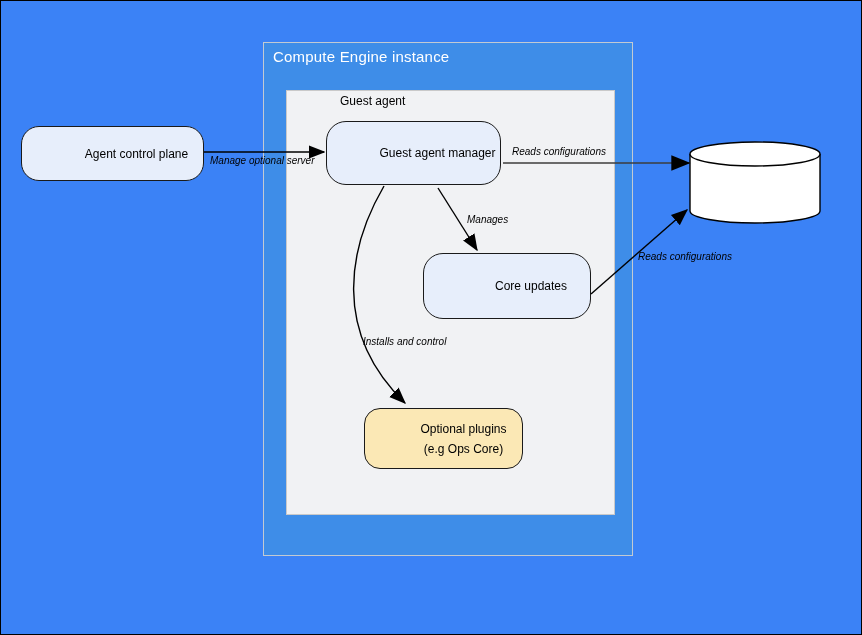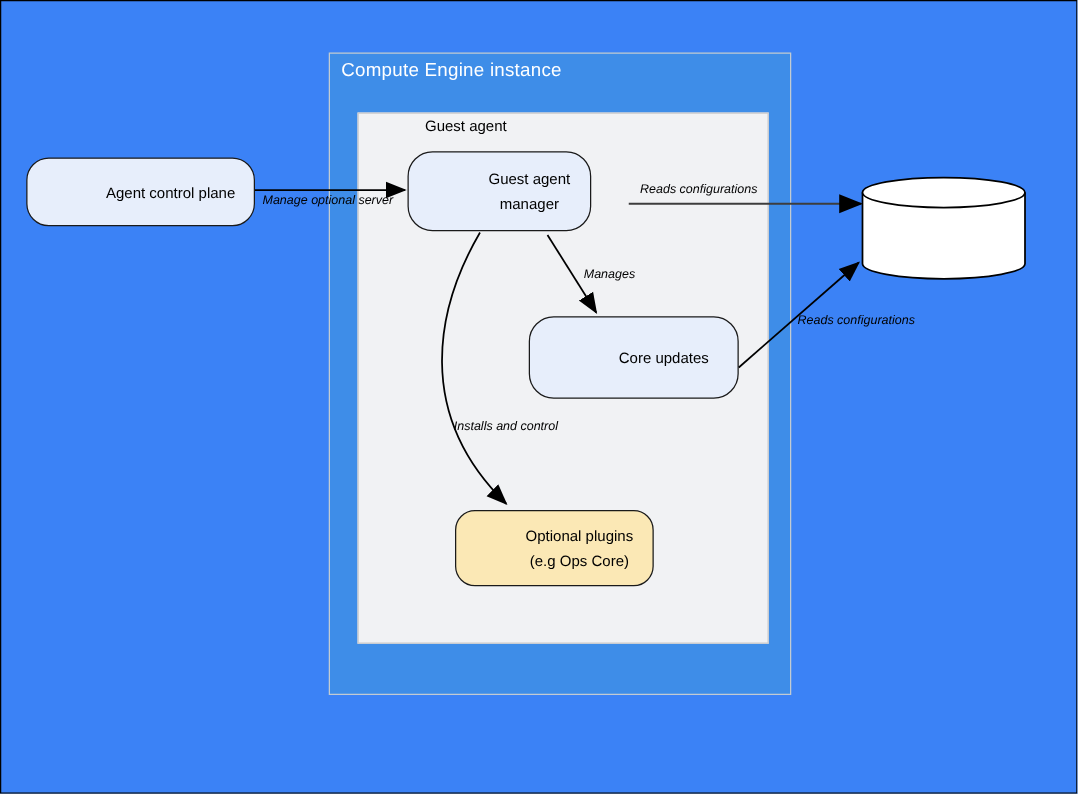--- a/index.html
+++ b/index.html
@@ -30,21 +30,21 @@
   }
   .node{
     position:absolute;display:flex;align-items:center;justify-content:center;
     flex-direction:column;
     border:1px solid #1a1a1a;box-sizing:border-box;
     font-size:12px;color:#000;text-align:center;line-height:20px;
   }
   .node-blue{background:#E7EEFB;padding-left:48px;}
   .node-yellow{background:#FBE8B5;padding-left:40px;}
   .n-acp{left:20px;top:125px;width:183px;height:55px;border-radius:18px;}
-  .n-gam{left:325px;top:120px;width:147px;height:64px;border-radius:20px;}
+  .n-gam{left:325px;top:120px;width:175px;height:64px;border-radius:20px;}
   .n-core{left:422px;top:252px;width:168px;height:66px;border-radius:20px;}
   .n-opt{left:363px;top:407px;width:159px;height:61px;border-radius:16px;}
   .meta-label{
     position:absolute;left:689px;top:172px;width:130px;
     text-align:center;font-size:12px;color:#000;
   }
   .edge-label{
     position:absolute;font-size:10px;color:#000;white-space:nowrap;font-style:italic;
   }
   .el-manage{left:209px;top:154px;}

